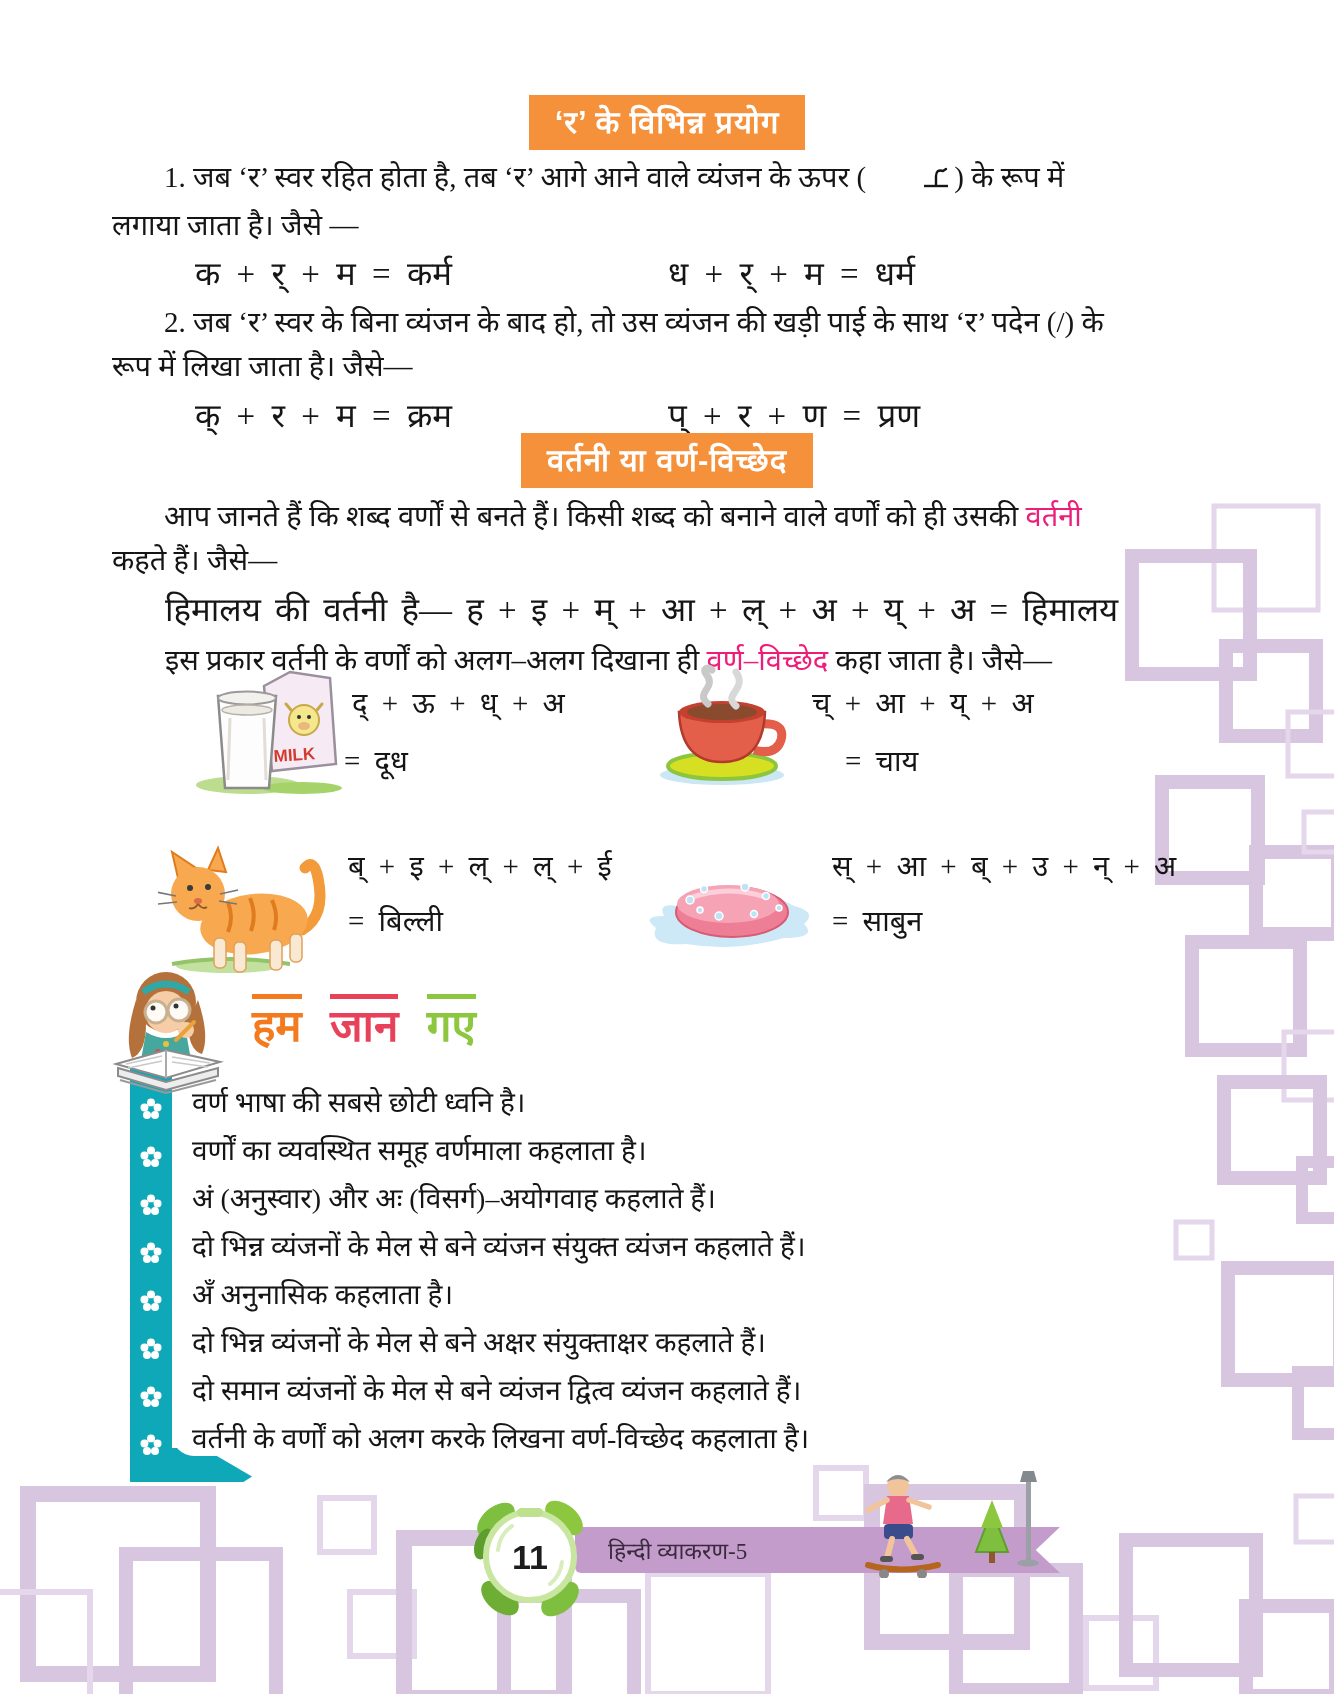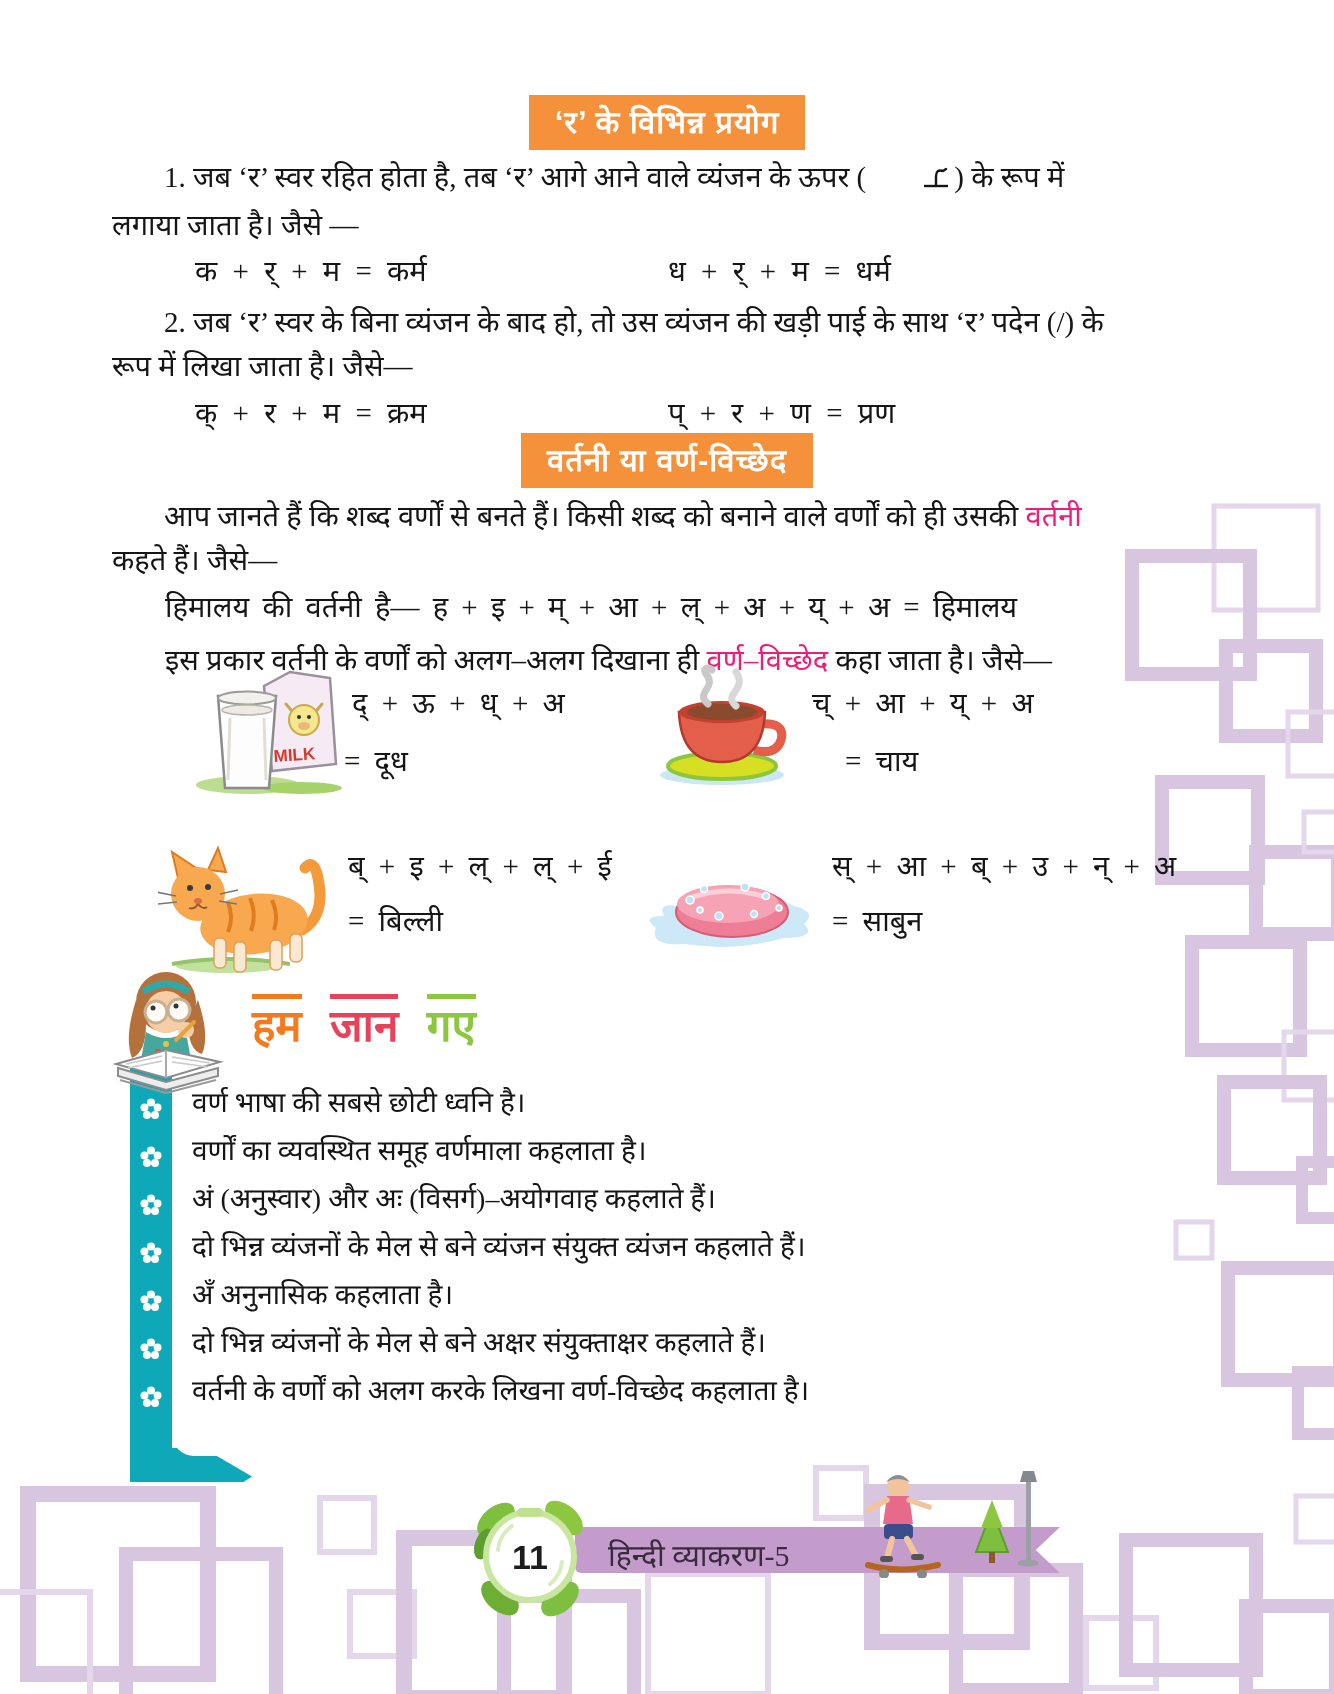--- a/index.html
+++ b/index.html
@@ -14,21 +14,21 @@
   .heading-row { position:absolute; left:0; right:0; text-align:center; z-index:3; }
   .heading-chip {
     display:inline-block; background:#F6913B; color:#ffffff;
     font-family:"Liberation Sans", sans-serif; font-weight:bold;
     font-size:31px; padding:5px 26px 8px 26px; letter-spacing:1px;
   }
   
   .para { position:absolute; font-size:29px; line-height:1.52; width:1026px; z-index:2; }
   .indent { text-indent:52px;font-family:Liberation Serif, serif; }
   .pink { color:#EC1E79; }
-  .ex { position:absolute; font-size:29px; word-spacing:8px; z-index:2; white-space:nowrap; }
+  .ex { position:absolute; font-size:33px; word-spacing:8px; z-index:2; white-space:nowrap; }
   .reph-svg { display:inline-block; vertical-align:-4px; margin:0 3px; }
   
   .letters { position:absolute; font-size:29px; word-spacing:7px; white-space:nowrap; z-index:2; }
   .illus { position:absolute; z-index:2; }
   
   .learned-title { position:absolute; left:252px; top:994px; z-index:4;
     font-family:"Liberation Sans", sans-serif; font-weight:bold; font-size:44px; white-space:nowrap; }
   .learned-title span { margin-right:16px; }
   .tw-orange { color:#F47A20; border-top:5px solid #F47A20; padding-top:2px; }
   .tw-red    { color:#E8425A; border-top:5px solid #E8425A; padding-top:2px; }
@@ -42,21 +42,21 @@
                background:#ffffff; border-bottom-left-radius:22px; z-index:1; }
   .learned-list { position:absolute; left:130px; top:1072px; width:900px; z-index:3; list-style:none; }
   .l-item { display:flex; align-items:flex-end; height:48px; }
   .flower { width:42px; display:flex; justify-content:center; flex:none; }
   .l-text { margin-left:20px; font-size:28px; white-space:nowrap; }
   
   #footer-banner { position:absolute; left:575px; top:1527px; width:485px; height:46px;
     background:#C49CCC; z-index:2; border-radius:6px 0 0 6px;
     clip-path:polygon(0 0, 100% 0, 95% 50%, 100% 100%, 0 100%); }
   #footer-title { position:absolute; left:608px; top:1534px; z-index:4;
-    font-size:30px; color:#3A2A3E; white-space:nowrap; }
+    font-size:23px; color:#3A2A3E; white-space:nowrap; }
   .z5 { z-index:5; }
 </style>
 </head>
 <body>
 
 <svg id="deco" aria-hidden="true">
   <g fill="none">
 
     <rect x="1214" y="506" width="104" height="104" stroke="#E4D6EB" stroke-width="5"></rect>
     <rect x="1132" y="556" width="118" height="118" stroke="#D8C5DF" stroke-width="14"></rect>
@@ -320,20 +320,35 @@
           <g fill="#ffffff">
             <circle cx="11" cy="4.5" r="4"></circle>
             <circle cx="17.5" cy="9.5" r="4"></circle>
             <circle cx="15" cy="17" r="4"></circle>
             <circle cx="7" cy="17" r="4"></circle>
             <circle cx="4.5" cy="9.5" r="4"></circle>
           </g>
           <circle cx="11" cy="11" r="2.6" fill="#0FA8B8"></circle>
         </svg>
       </span>
+    <span class="l-text">दो समान व्यंजनों के मेल से बने व्यंजन द्वित्व व्यंजन कहलाते हैं।</span>
+  </li>
+  <li class="l-item">
+    <span class="flower">
+        <svg width="22" height="22" viewBox="0 0 22 22">
+          <g fill="#ffffff">
+            <circle cx="11" cy="4.5" r="4"></circle>
+            <circle cx="17.5" cy="9.5" r="4"></circle>
+            <circle cx="15" cy="17" r="4"></circle>
+            <circle cx="7" cy="17" r="4"></circle>
+            <circle cx="4.5" cy="9.5" r="4"></circle>
+          </g>
+          <circle cx="11" cy="11" r="2.6" fill="#0FA8B8"></circle>
+        </svg>
+      </span>
     <span class="l-text">वर्तनी के वर्णों को अलग करके लिखना वर्ण-विच्छेद कहलाता है।</span>
   </li>
 </ul>
 
 <div id="footer-banner"></div>
 <span id="footer-title">हिन्दी व्याकरण-5</span>
 
 <svg class="illus z5" style="left:468px; top:1492px" width="126" height="132" viewBox="0 0 126 132">
   <ellipse cx="28" cy="28" rx="22" ry="13" fill="#7FBF3F" transform="rotate(-40 28 28)"></ellipse>
   <ellipse cx="96" cy="26" rx="22" ry="13" fill="#8DC63F" transform="rotate(40 96 26)"></ellipse>

